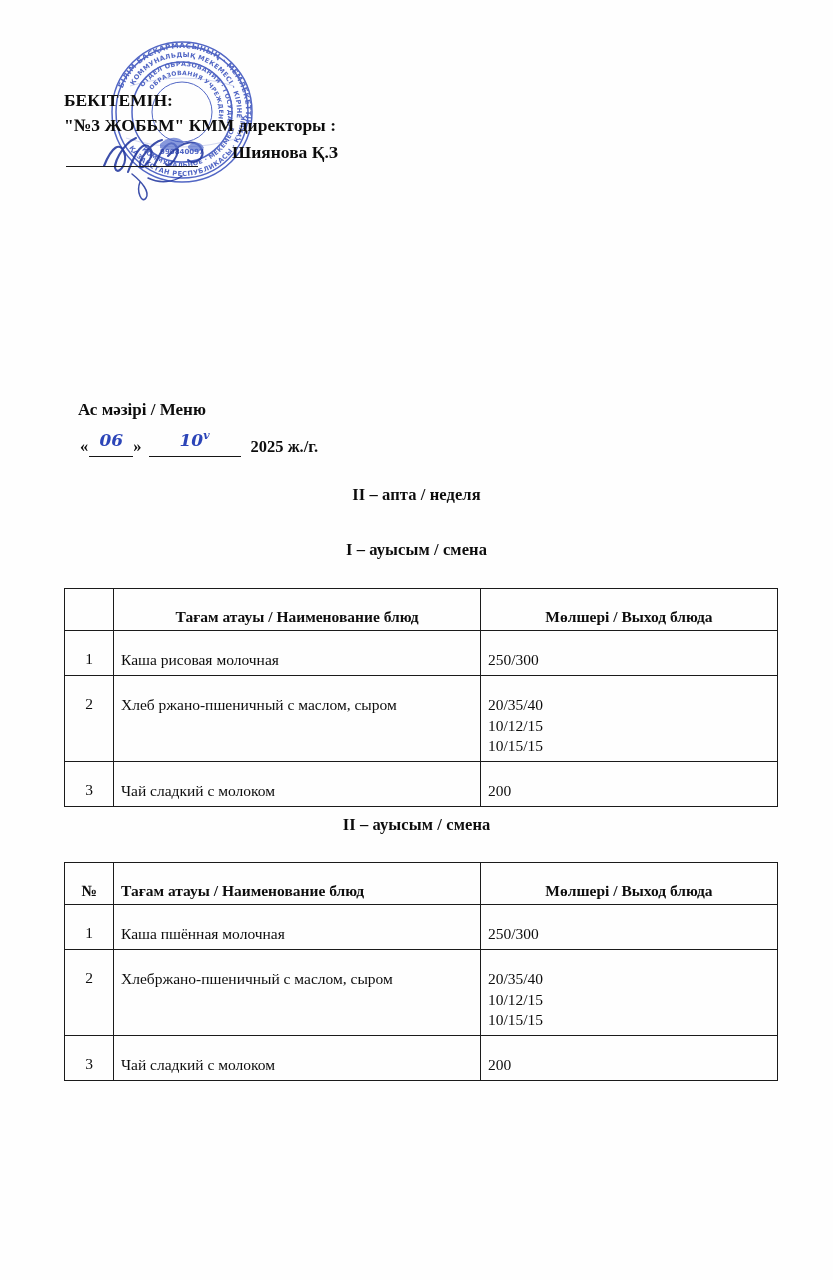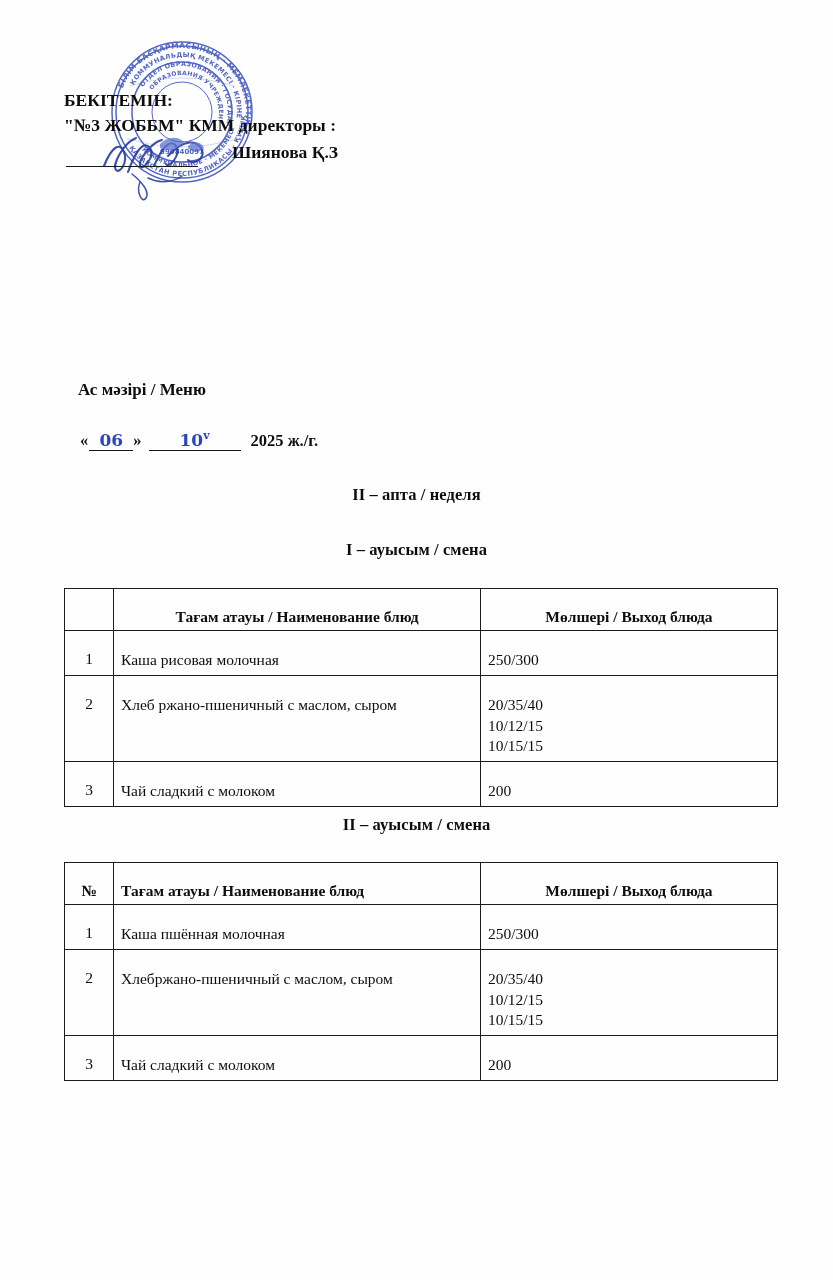--- a/index.html
+++ b/index.html
@@ -79,21 +79,21 @@
     height: 76px;
     z-index: 2;
     opacity: .88;
   }
   .signature svg { display:block; width:100%; height:100%; }
 
   
   .menu-title {
     position: absolute;
     left: 78px;
-    top: 380px;
+    top: 400px;
     font-size: 17px;
     font-weight: bold;
   }
   .date-line {
     position: absolute;
     left: 80px;
     top: 430px;
     font-size: 16.5px;
     font-weight: bold;
     display: flex;
@@ -101,24 +101,25 @@
     gap: 0;
   }
   .quote { margin-right: 1px; }
   .blank {
     position: relative;
     display: inline-block;
     border-bottom: 1.4px solid #151515;
     text-align: center;
     color: #2c45b8;
     font-family: "DejaVu Serif", serif;
+    font-style: italic;
     font-weight: 600;
     font-size: 17px;
     line-height: 1;
-    padding-bottom: 1px;
+    padding-bottom: 7px;
   }
   .blank.day { width: 44px; }
   .blank.month { width: 92px; margin-left: 6px; margin-right: 10px; text-align: center; }
   .hw-sup {
     font-size: 11px;
     vertical-align: super;
     color: #2c45b8;
   }
 
   

